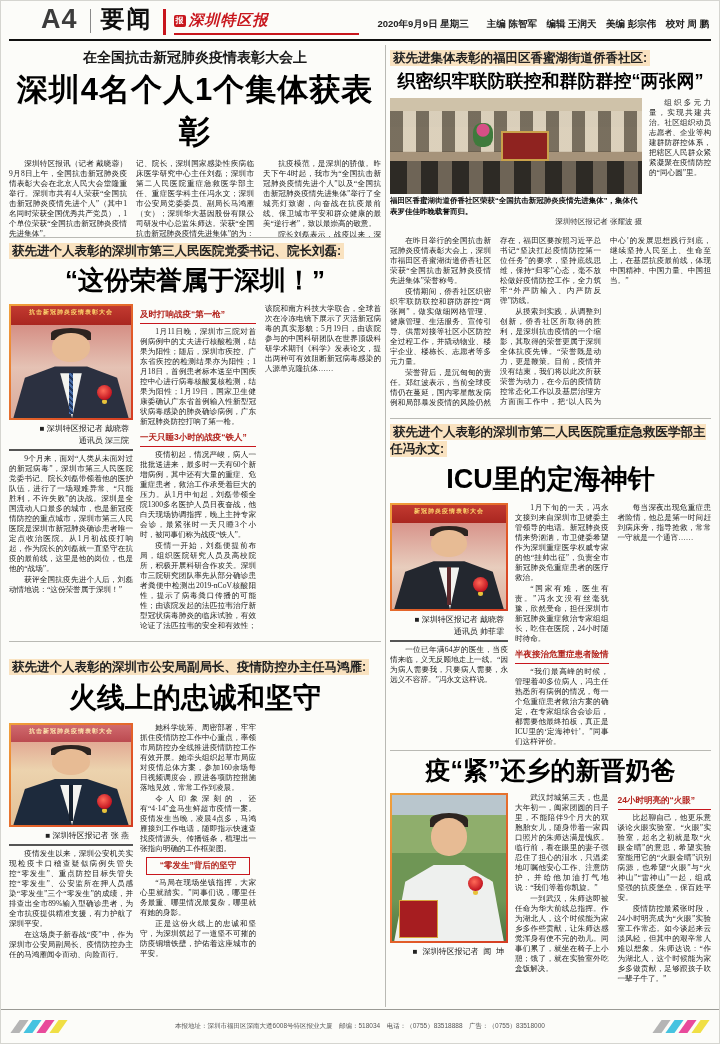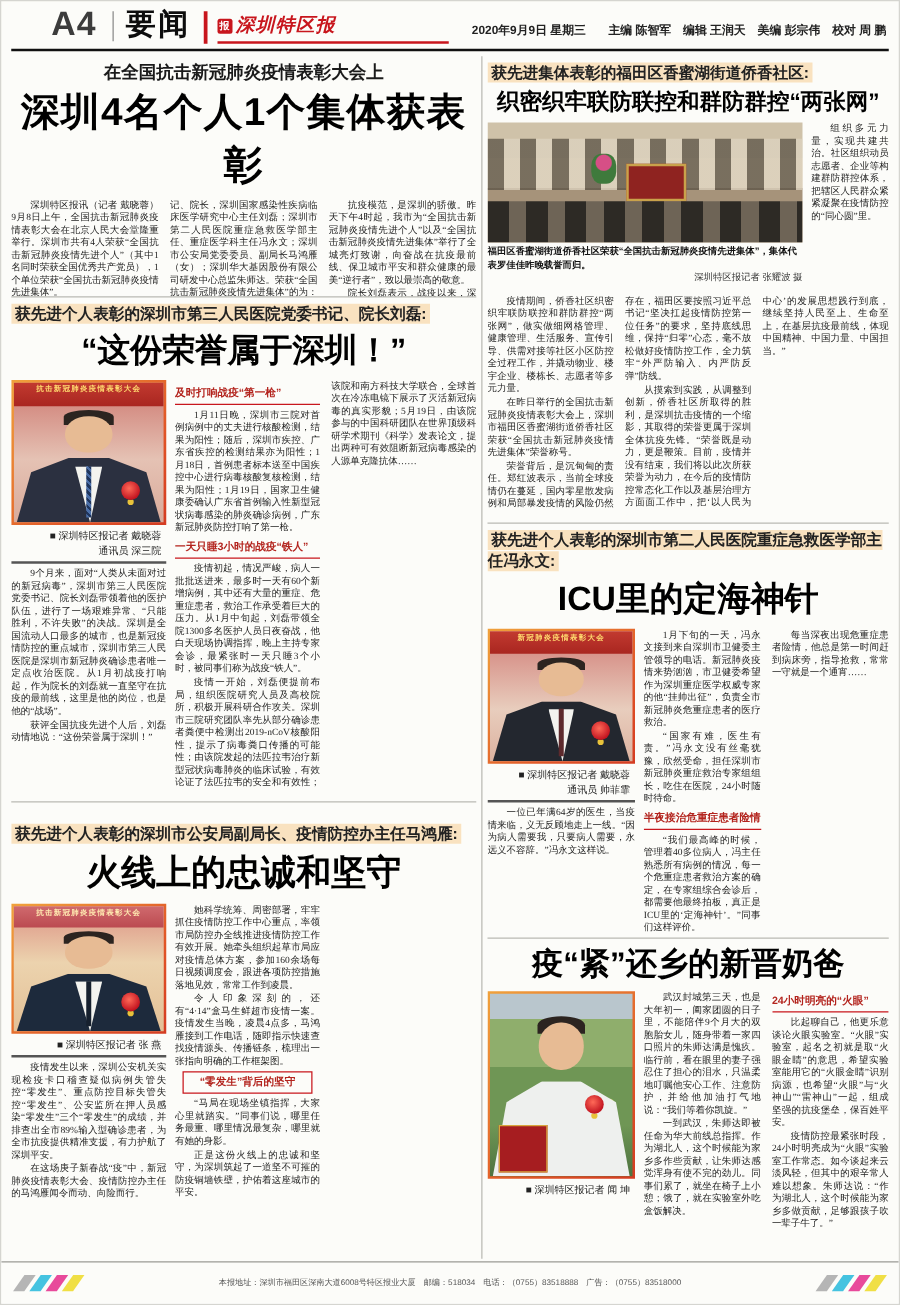--- a/index.html
+++ b/index.html
@@ -203,21 +203,21 @@
                   <div class="tie"></div>
                   <div class="flower"></div>
                 </div>
               </div>
             </div>
             <div class="byline">
               <div>■ 深圳特区报记者 张 燕</div>
             </div>
             <div class="side-text" style="height:162px; margin-top:3px;">
               <p>疫情发生以来，深圳公安机关实现检疫卡口稽查疑似病例失管失控“零发生”、重点防控目标失管失控“零发生”、公安监所在押人员感染“零发生”三个“零发生”的成绩，并排查出全市89%输入型确诊患者，为全市抗疫提供精准支援，有力护航了深圳平安。</p>
-              <p>在这场庚子新春战“疫”中，新冠肺炎疫情表彰大会、疫情防控办主任的马鸿雁闻令而动、向险而行。</p>
+              <p>在这场庚子新春战“疫”中，作为深圳市公安局副局长、疫情防控办主任的马鸿雁闻令而动、向险而行。</p>
             </div>
           </div>
           <div class="cols" style="flex:1; column-count:2; height:296px;">
             <p>她科学统筹、周密部署，牢牢抓住疫情防控工作中心重点，率领市局防控办全线推进疫情防控工作有效开展。她牵头组织起草市局应对疫情总体方案，参加160余场每日视频调度会，跟进各项防控措施落地见效，常常工作到凌晨。</p>
             <p>令人印象深刻的，还有“4·14”盒马生鲜超市疫情一案。疫情发生当晚，凌晨4点多，马鸿雁接到工作电话，随即指示快速查找疫情源头、传播链条，梳理出一张指向明确的工作框架图。</p>
             <div class="boxquote">“零发生”背后的坚守</div>
             <p>“马局在现场坐镇指挥，大家心里就踏实。”同事们说，哪里任务最重、哪里情况最复杂，哪里就有她的身影。</p>
             <p>正是这份火线上的忠诚和坚守，为深圳筑起了一道坚不可摧的防疫铜墙铁壁，护佑着这座城市的平安。</p>
           </div>
         </div>
@@ -242,22 +242,22 @@
               <div class="row-front"></div>
             </div>
             <div class="caption">福田区香蜜湖街道侨香社区荣获“全国抗击新冠肺炎疫情先进集体”，集体代表罗佳佳昨晚载誉而归。</div>
             <div class="credit">深圳特区报记者 张耀波 摄</div>
           </div>
           <div class="side-text" style="width:62px; height:134px;">
             <p>组织多元力量，实现共建共治。社区组织动员志愿者、企业等构建群防群控体系，把辖区人民群众紧紧凝聚在疫情防控的“同心圆”里。</p>
           </div>
         </div>
         <div class="cols" style="column-count:3; height:178px; margin-top:4px;">
+          <p>在昨日举行的全国抗击新冠肺炎疫情表彰大会上，深圳市福田区香蜜湖街道侨香社区荣获“全国抗击新冠肺炎疫情先进集体”荣誉称号。</p>
           <p>疫情期间，侨香社区织密织牢联防联控和群防群控“两张网”，做实做细网格管理、健康管理、生活服务、宣传引导、供需对接等社区小区防控全过程工作，并撬动物业、楼宇企业、楼栋长、志愿者等多元力量。</p>
-          <p>在昨日举行的全国抗击新冠肺炎疫情表彰大会上，深圳市福田区香蜜湖街道侨香社区荣获“全国抗击新冠肺炎疫情先进集体”荣誉称号。</p>
           <p>荣誉背后，是沉甸甸的责任。郑红波表示，当前全球疫情仍在蔓延，国内零星散发病例和局部暴发疫情的风险仍然存在，福田区要按照习近平总书记“坚决扛起疫情防控第一位任务”的要求，坚持底线思维，保持“归零”心态，毫不放松做好疫情防控工作，全力筑牢“外严防输入、内严防反弹”防线。</p>
           <p>从摸索到实践，从调整到创新，侨香社区所取得的胜利，是深圳抗击疫情的一个缩影，其取得的荣誉更属于深圳全体抗疫先锋。“荣誉既是动力，更是鞭策。目前，疫情并没有结束，我们将以此次所获荣誉为动力，在今后的疫情防控常态化工作以及基层治理方方面面工作中，把‘以人民为中心’的发展思想践行到底，继续坚持人民至上、生命至上，在基层抗疫最前线，体现中国精神、中国力量、中国担当。”</p>
         </div>
       </article>
 
       <article class="a-rule" style="height:332px;">
         <div class="kicker-hl">
           <span>获先进个人表彰的深圳市第二人民医院重症急救医学部主任冯永文:</span>
         </div>
         <div class="headline h-fy">ICU里的定海神针</div>
@@ -302,21 +302,21 @@
               <div class="p-zs">
                 <div class="photo" style="height:146px;">
                   <div class="hair"></div>
                   <div class="face"></div>
                   <div class="torso"></div>
                   <div class="cert"></div>
                   <div class="flower"></div>
                 </div>
               </div>
             </div>
-            <div class="byline" style="border-bottom:none;">
+            <div class="byline" style="border-bottom:none;font-family:Liberation Mono, monospace;">
               <div>■ 深圳特区报记者 闻 坤</div>
             </div>
           </div>
           <div class="cols" style="flex:1; column-count:2; height:192px;">
             <p>武汉封城第三天，也是大年初一，阖家团圆的日子里，不能陪伴9个月大的双胞胎女儿，随身带着一家四口照片的朱师达满是愧疚。临行前，看在眼里的妻子强忍住了担心的泪水，只温柔地叮嘱他安心工作、注意防护，并给他加油打气地说：“我们等着你凯旋。”</p>
             <p>一到武汉，朱师达即被任命为华大前线总指挥。作为湖北人，这个时候能为家乡多作些贡献，让朱师达感觉浑身有使不完的劲儿。同事们累了，就坐在椅子上小憩；饿了，就在实验室外吃盒饭解决。</p>
             <div class="subhead">24小时明亮的“火眼”</div>
             <p>比起聊自己，他更乐意谈论火眼实验室。“火眼”实验室，起名之初就是取“火眼金睛”的意思，希望实验室能用它的“火眼金睛”识别病源，也希望“火眼”与“火神山”“雷神山”一起，组成坚强的抗疫堡垒，保百姓平安。</p>
             <p>疫情防控最紧张时段，24小时明亮成为“火眼”实验室工作常态。如今谈起来云淡风轻，但其中的艰辛常人难以想象。朱师达说：“作为湖北人，这个时候能为家乡多做贡献，足够跟孩子吹一辈子牛了。”</p>
           </div>

